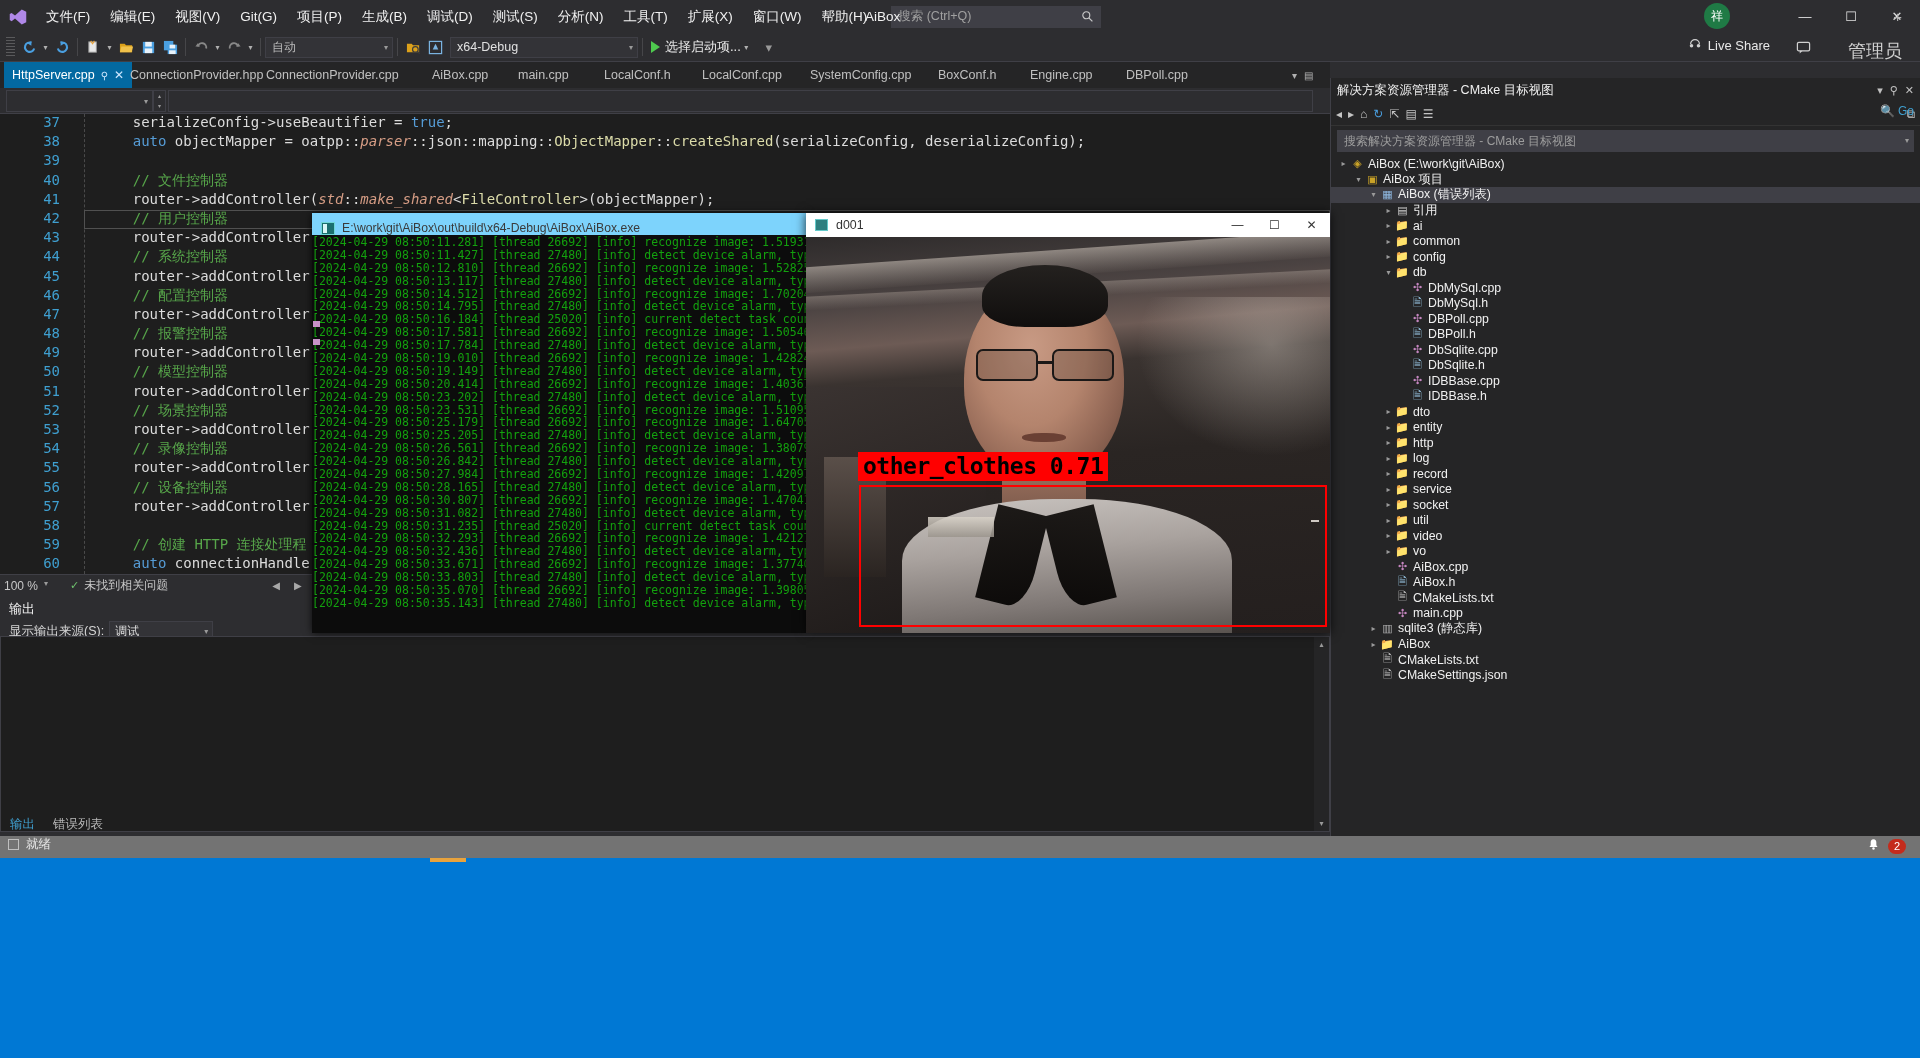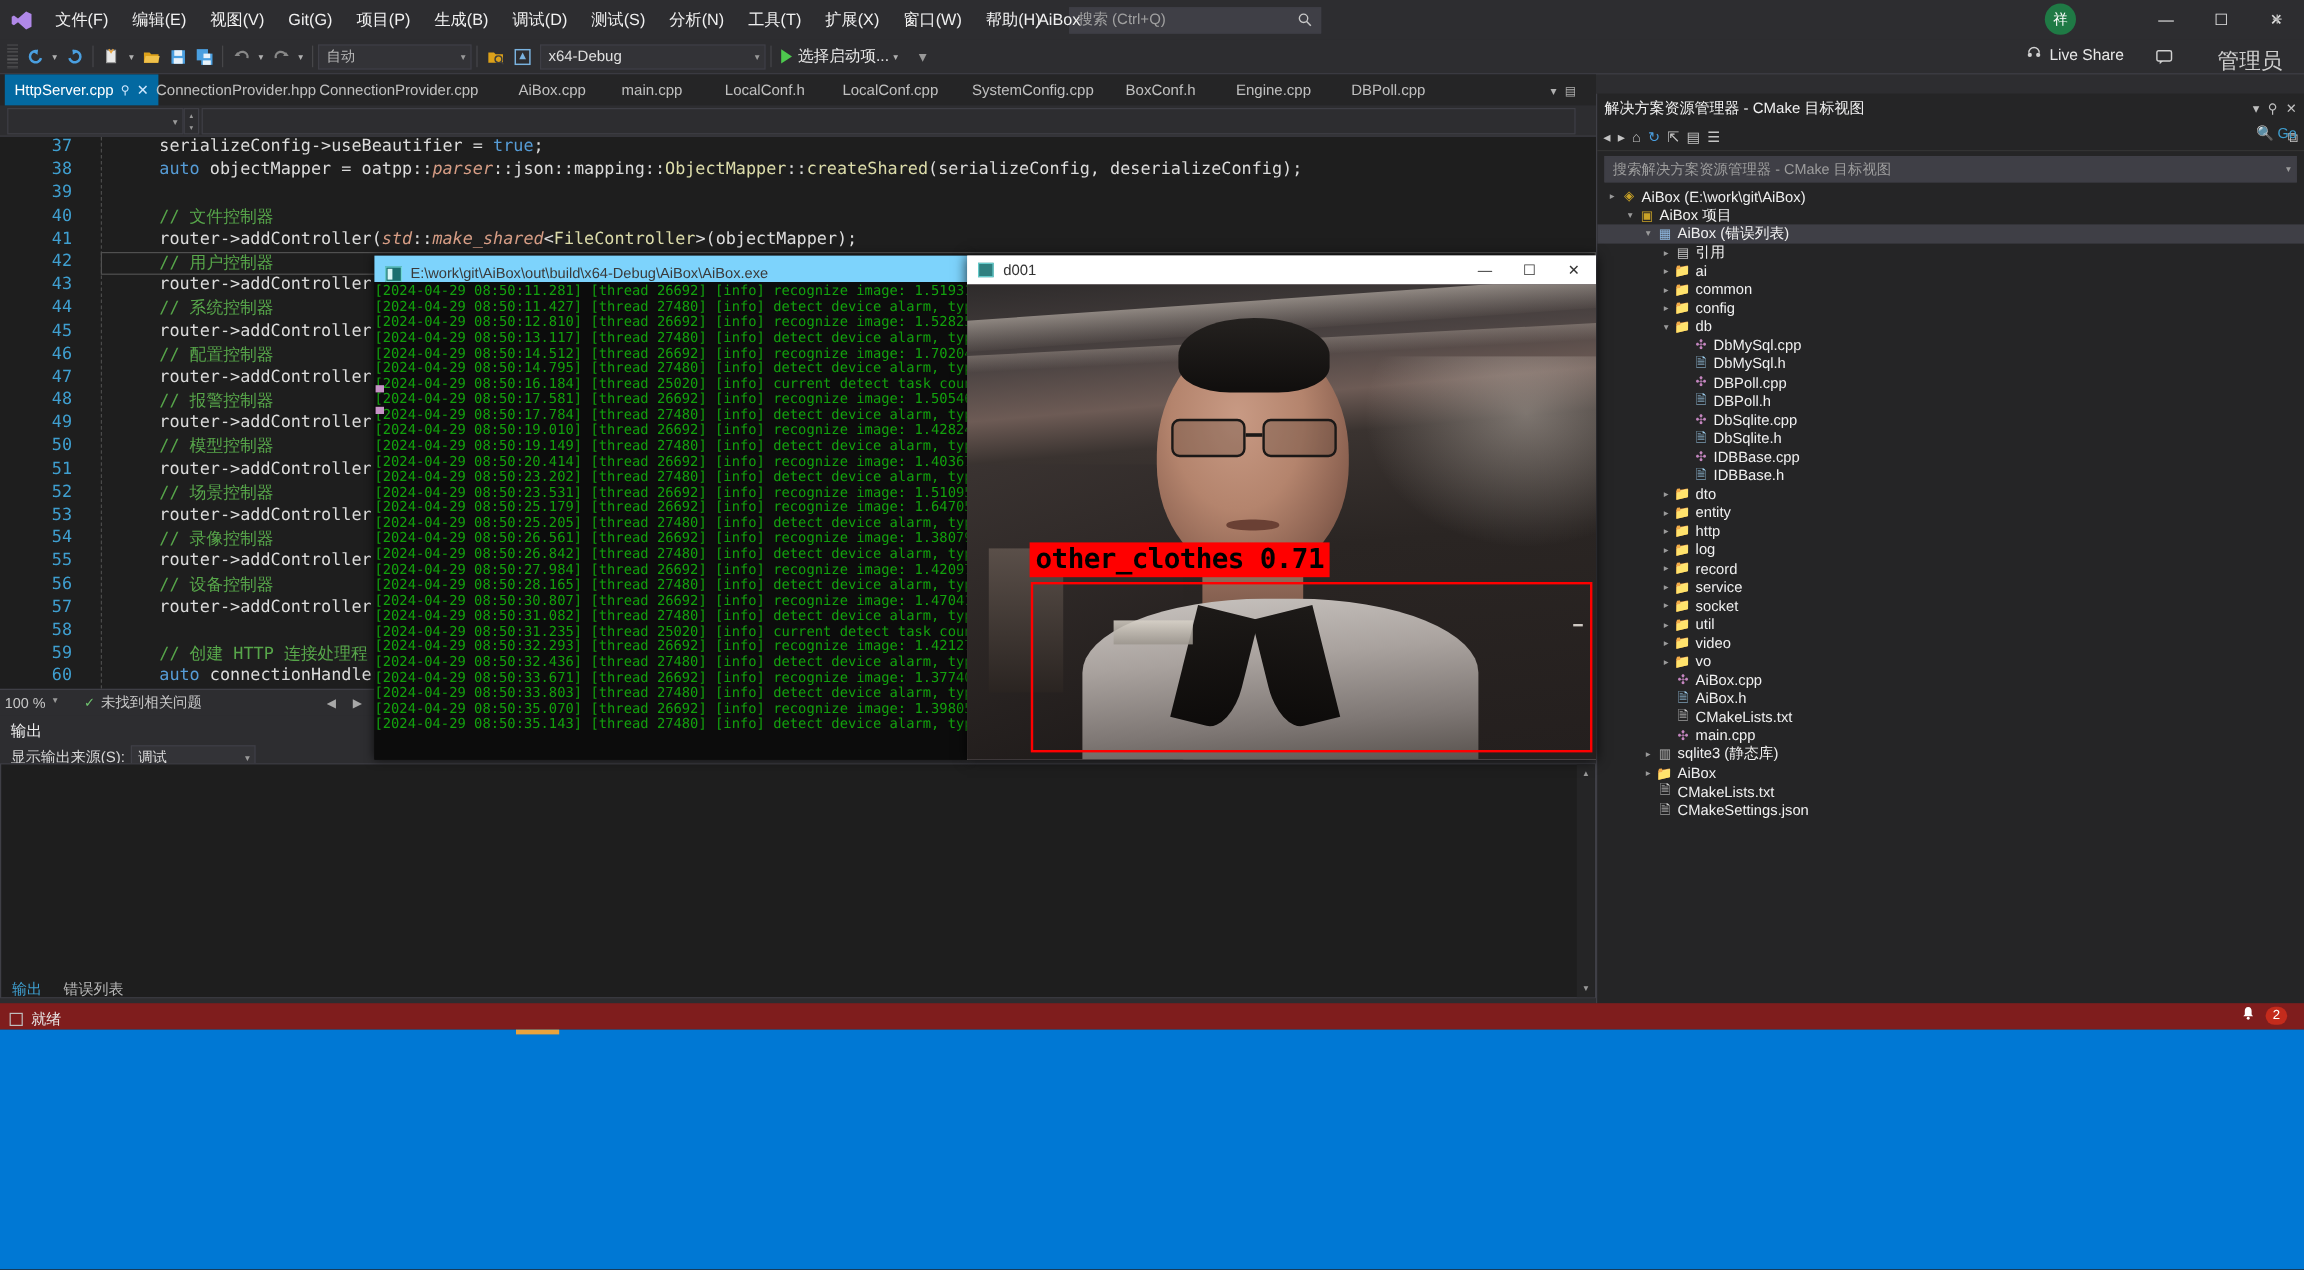--- a/index.html
+++ b/index.html
@@ -117,21 +117,21 @@
   .out-sb .up,.out-sb .dn { position:absolute; left:0; width:15px; height:15px;
     color:#999; font-size:8px; display:flex; align-items:center; justify-content:center; }
   .out-sb .up { top:0; } .out-sb .dn { bottom:0; }
 
   .bottom-tabs { position:absolute; left:0; top:814px; width:1330px; height:20px;
     display:flex; align-items:center; padding-left:10px; gap:18px; font-size:12.5px; }
   .bt { color:#b8b8b8; } .bt.active { color:#3f9fd0; }
 
   
   .statusbar { position:absolute; left:0; top:836px; width:1920px; height:22px;
-    background:#7f1d1d; display:flex; align-items:flex-end; color:#e8e8e8; font-size:12.5px; }
+    background:#737373; display:flex; align-items:flex-start; color:#e8e8e8; font-size:12.5px; }
   .sb-ready { display:flex; align-items:center; padding-left:8px; }
   .sb-sq { width:11px; height:11px; border:1px solid #bfbfbf; margin-right:7px; }
   .blue-strip { position:absolute; left:0; top:858px; width:1920px; height:200px;
     background:#0078d4; }
   .tb-orange { position:absolute; left:430px; top:858px; width:36px; height:4px;
     background:#e8a33d; }
   .sb-err { position:absolute; right:14px; top:838px; display:flex; align-items:center;
     gap:8px; color:#fff; font-size:12px; }
   .err-badge { background:#c42b1c; color:#fff; border-radius:8px; padding:0 6px;
     font-size:11px; height:15px; line-height:15px; }

